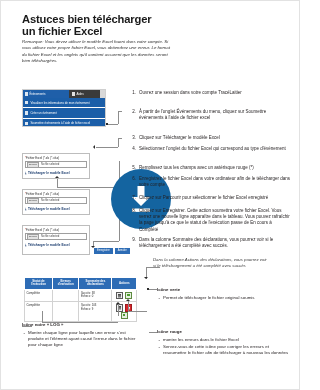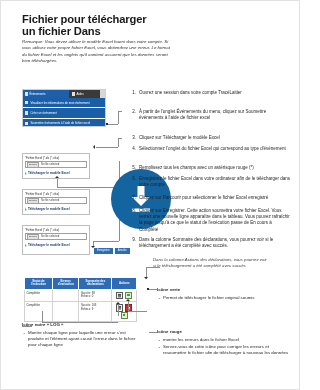--- a/index.html
+++ b/index.html
@@ -122,22 +122,22 @@
   .lg li:before{content:"-";position:absolute;left:1.5px;top:0;}
   .note{position:absolute;font-size:4.3px;line-height:6px;font-style:italic;color:#3a3a3a;}
 </style>
 </head>
 <body>
 
 <div class="page">
 
   <div class="header">
     <div class="title">
-      <span>Fichier pour télécharger</span><br>
-      <span>un fichier Dans</span>
+      <span>Astuces bien télécharger</span><br>
+      <span>un fichier Excel</span>
     </div>
     <div class="intro">Remarque: Vous devez utiliser le modèle Excel fourni dans votre compte. Si vous utilisez votre propre fichier Excel, vous obtiendrez une erreur. Le format du fichier Excel et les onglets qu'il contient assurent que les données seront bien téléchargées.</div>
   </div>
 
 
   <div class="shot menu-shot">
     <div class="menu-tabs">
       <div class="tab-a">
         <span class="sq"></span>
         <span>Événements</span>

